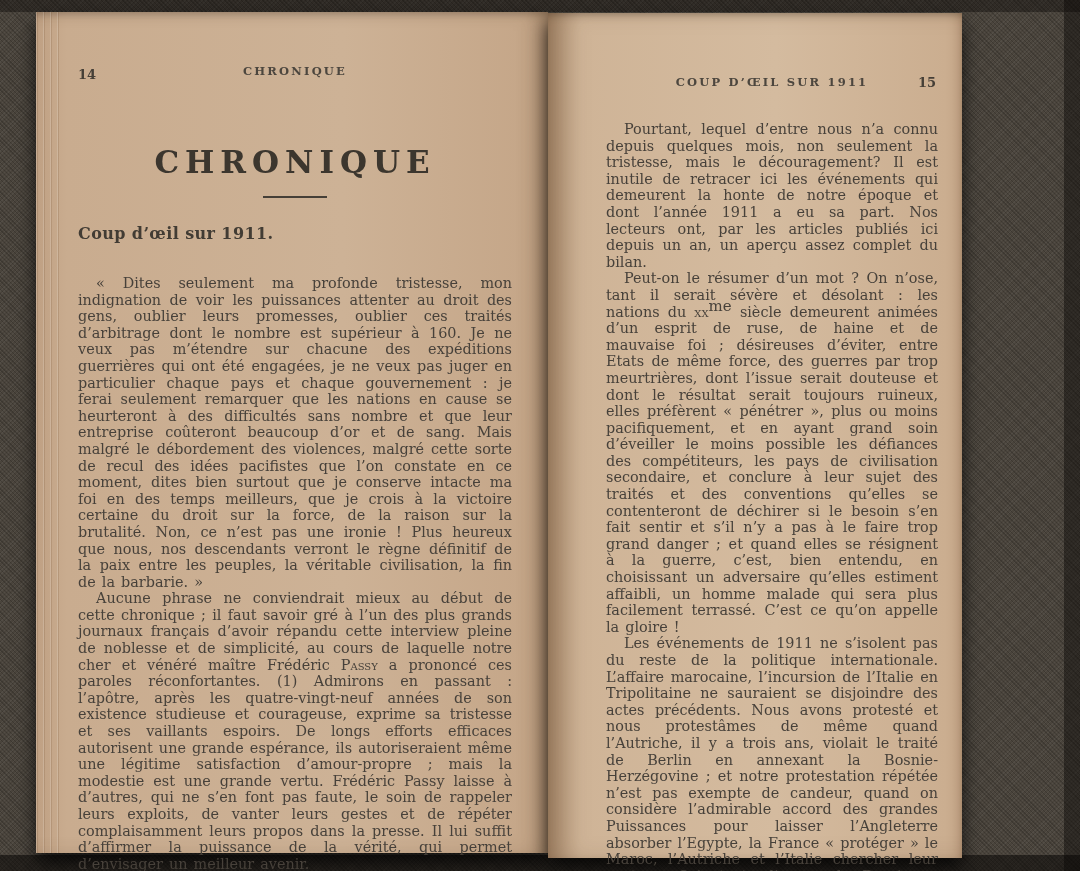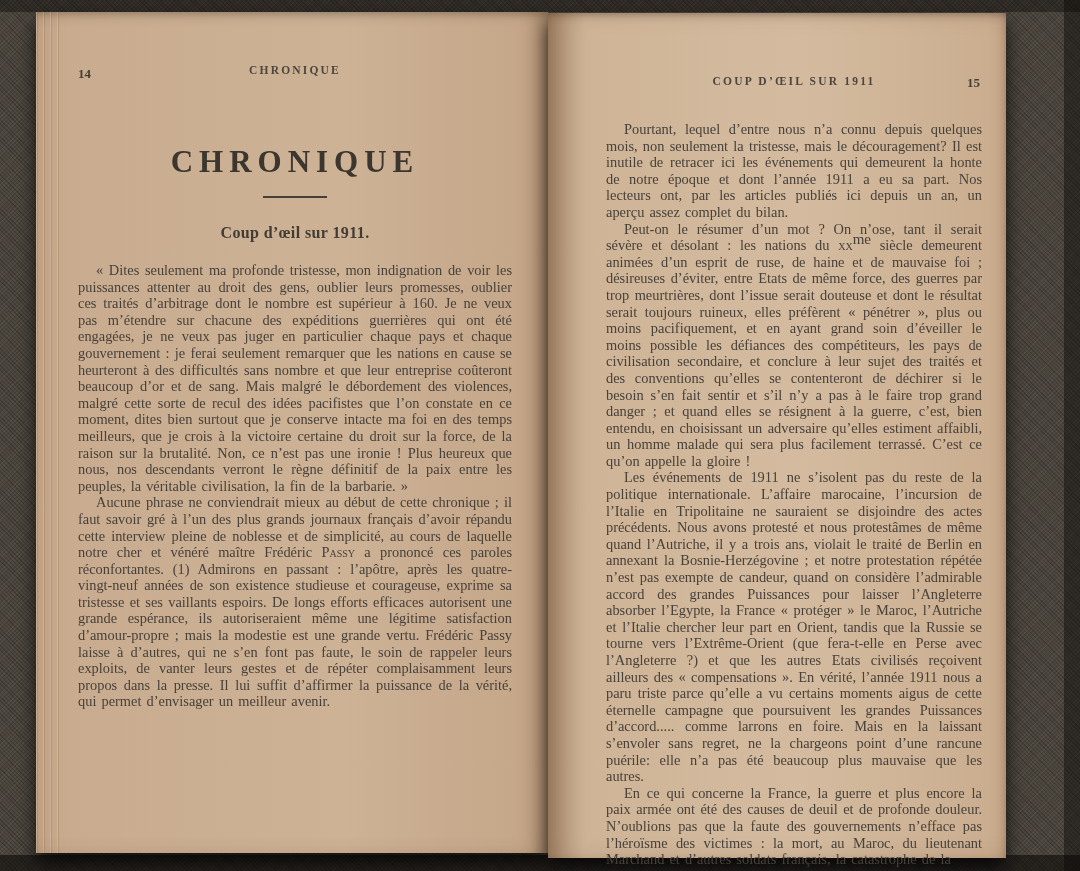--- a/index.html
+++ b/index.html
@@ -8,36 +8,36 @@
     background-color:#4a443c;
     background-image:
       repeating-linear-gradient(45deg, rgba(0,0,0,.18) 0 1px, transparent 1px 3px),
       repeating-linear-gradient(-45deg, rgba(255,255,255,.05) 0 1px, transparent 1px 3px);
     font-family:"DejaVu Serif", serif;
   }
   .shade-top    { position:absolute; left:0; right:0; top:0; height:12px; background:rgba(10,8,6,.4); }
   .shade-right  { position:absolute; top:0; bottom:0; right:0; width:16px; background:rgba(10,8,6,.45); }
   .shade-bottom { position:absolute; left:0; right:0; bottom:0; height:16px; background:rgba(8,6,4,.55); }
 
-  .page { position:absolute; color:#46403a; box-sizing:border-box;font-family:Liberation Serif, serif; }
+  .page { position:absolute; color:#46403a; box-sizing:border-box; }
   .page-left {
     left:36px; top:12px; width:512px; height:841px;
     background:linear-gradient(to right,#bfa083 0%,#c9ac8f 6%,#cdb296 60%,#c4a587 100%);
     box-shadow:0 10px 18px rgba(0,0,0,.78),
                inset -16px 0 26px -12px rgba(80,50,25,.45),
                inset 0 8px 10px -7px rgba(0,0,0,.3);
     padding:52px 36px 0 42px;
   }
   .page-left::before {
     content:""; position:absolute; left:0; top:0; bottom:0; width:24px;
     background:repeating-linear-gradient(to right,
       rgba(255,255,255,.15) 0 1px, rgba(115,82,52,.20) 1px 2px, transparent 2px 7px);
   }
   .page-right {
-    left:548px; top:13px; width:458px; height:845px;
+    left:548px; top:13px; width:414px; height:845px;
     background:linear-gradient(to right,#bea081 0%,#cfb497 8%,#d4bb9f 55%,#cbae90 96%,#c2a385 100%);
     box-shadow:0 10px 18px rgba(0,0,0,.78),
                inset 22px 0 30px -14px rgba(80,50,25,.5),
                inset -6px 0 10px -6px rgba(80,50,25,.35),
                inset 0 8px 10px -7px rgba(0,0,0,.3);
     padding:62px 24px 0 58px;
   }
 
   .header { position:relative; height:18px; }
   .runhead {
@@ -45,27 +45,27 @@
     font-size:11.5px; font-weight:bold; letter-spacing:2.2px; color:#4c463e; white-space:nowrap;
   }
   .pagenum { font-size:13px; font-weight:bold; color:#453f37; }
   .pagenum.right { position:absolute; right:2px; top:0;text-align:right; }
 
   .title {
     margin:62px 0 0; text-align:center;
     font-size:31px; font-weight:bold; letter-spacing:6px; color:#3c362e;
   }
   .title-rule { width:64px; border-top:2px solid #453f37; margin:16px auto 0; }
-  .heading { margin:26px 0 0; text-align:center; font-size:16px; font-weight:bold; color:#423c34; letter-spacing:.4px; }
+  .heading { margin:26px 0 0; text-align:left; font-size:16px; font-weight:bold; color:#423c34; letter-spacing:.4px; }
 
   .body {
     font-size:14.4px; line-height:16.6px; text-align:justify;
     text-indent:18px; margin:0; word-spacing:1.5px; color:#47413a;
   }
-  .page-left .body.first { margin-top:20px; }
+  .page-left .body.first { margin-top:32px; }
   .page-right .body.first { margin-top:28px; }
   .sc { font-variant:small-caps; }
   sup { font-size:15px; line-height:0; }
 </style>
 </head>
 <body>
 
 <div class="cover">
   <div class="shade-top"></div>
   <div class="shade-right"></div>

